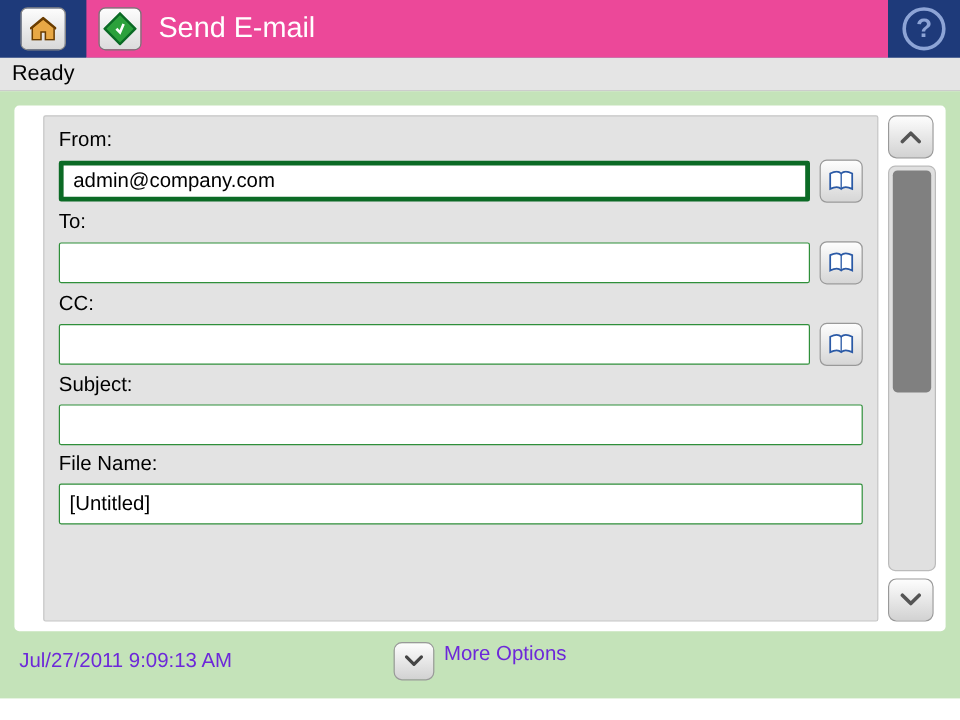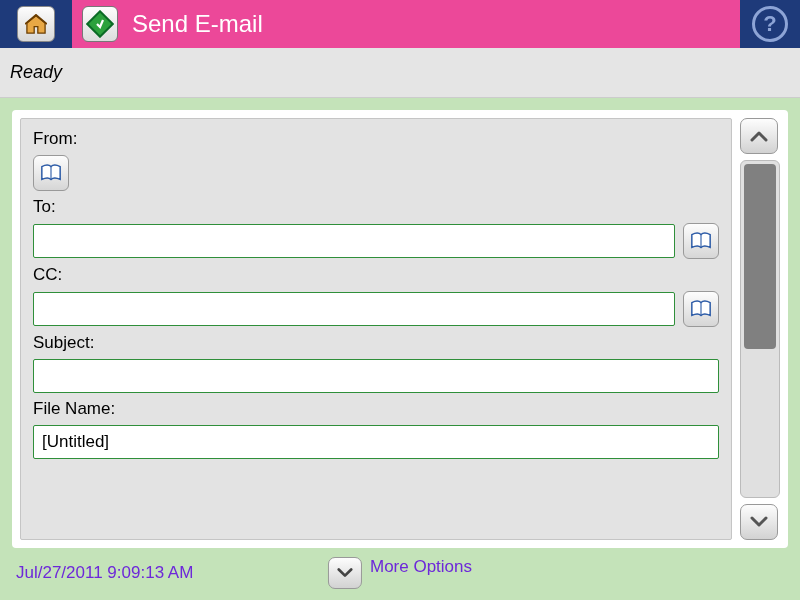--- a/index.html
+++ b/index.html
@@ -43,45 +43,45 @@
   }
   .help-btn {
     width:36px;height:36px;border-radius:50%;
     background:#1e3a7a;border:3px solid #8da4d6;
     color:#8da4d6;font-size:22px;font-weight:bold;
     display:flex;align-items:center;justify-content:center;cursor:pointer;
   }
 
   
   .status-bar {
-    height: 50px; background: #e5e5e5;
+    height: 28px; background: #e5e5e5;
     border-bottom: 1px solid #ccc;
     display: flex; align-items: center; justify-content: flex-start;
-    padding: 0 8px 0 10px; font-size: 18px; color:#000;font-style:italic;
+    padding: 0 8px 0 10px; font-size: 18px; color:#000;
   }
   .preview-wrap { display:flex; align-items:center; gap:2px; }
   .preview-btn {
     width:34px;height:34px;border-radius:6px;
     background:linear-gradient(#fdfdfd,#d6d6d6);border:1px solid #999;
     display:flex;align-items:center;justify-content:center;cursor:pointer;
   }
 
   
   .content {
     background:#c4e3b9; height: calc(600px - 48px - 46px); padding: 12px;
     display:flex; flex-direction:column;
   }
   .panel-outer {
     flex:1; background:#fff; border-radius:4px; padding:8px;
     display:flex; gap:8px;
   }
   .panel {
     flex:1; background:#e3e3e3; border:1px solid #c5c5c5; border-radius:2px;
     padding: 10px 12px 12px 12px;
-    display:flex; flex-direction:column; gap:6px;
+    display:flex; flex-direction:column; gap:6px;margin-left:16px;
   }
   .field-label { font-size:17px; color:#000; }
   .field-row { display:flex; align-items:center; gap:8px; }
   .text-input {
     flex:1; height:34px; font-size:17px; padding:0 8px;
     background:#fff; border:1px solid #2f8f3a; border-radius:2px;
   }
   .text-input.highlight { border:4px solid #0b6a25; }
   .addr-btn {
     width:36px;height:36px;border-radius:6px;
@@ -145,20 +145,21 @@
 <div class="status-bar">
   <span>Ready</span>
 </div>
 
 <div class="content">
   <div class="panel-outer">
     <div class="panel">
 
       <div class="field-label">From:</div>
       <div class="field-row">
+        <input class="text-input highlight" value="admin@company.com" style="">
         <div class="addr-btn">
           <svg width="22" height="18" viewBox="0 0 24 18">
             <path d="M2 2 C6 0 10 0 12 2 C14 0 18 0 22 2 L22 16 C18 14 14 14 12 16 C10 14 6 14 2 16 Z" fill="#fff" stroke="#2b5aa6" stroke-width="1.6"></path>
             <line x1="12" y1="2" x2="12" y2="16" stroke="#2b5aa6" stroke-width="1.2"></line>
           </svg>
         </div>
       </div>
 
       <div class="field-label">To:</div>
       <div class="field-row">

